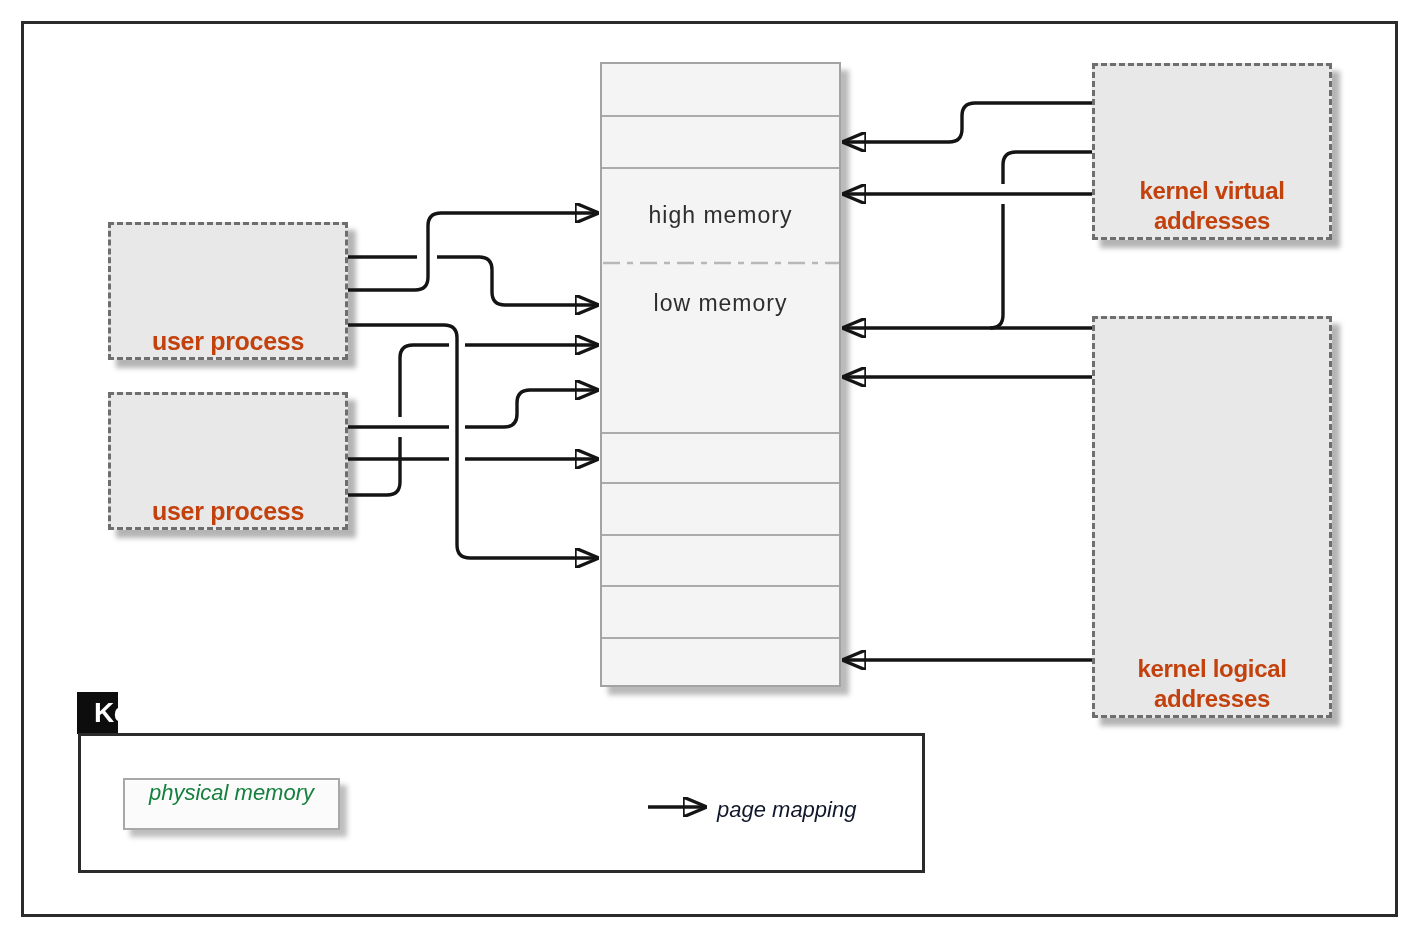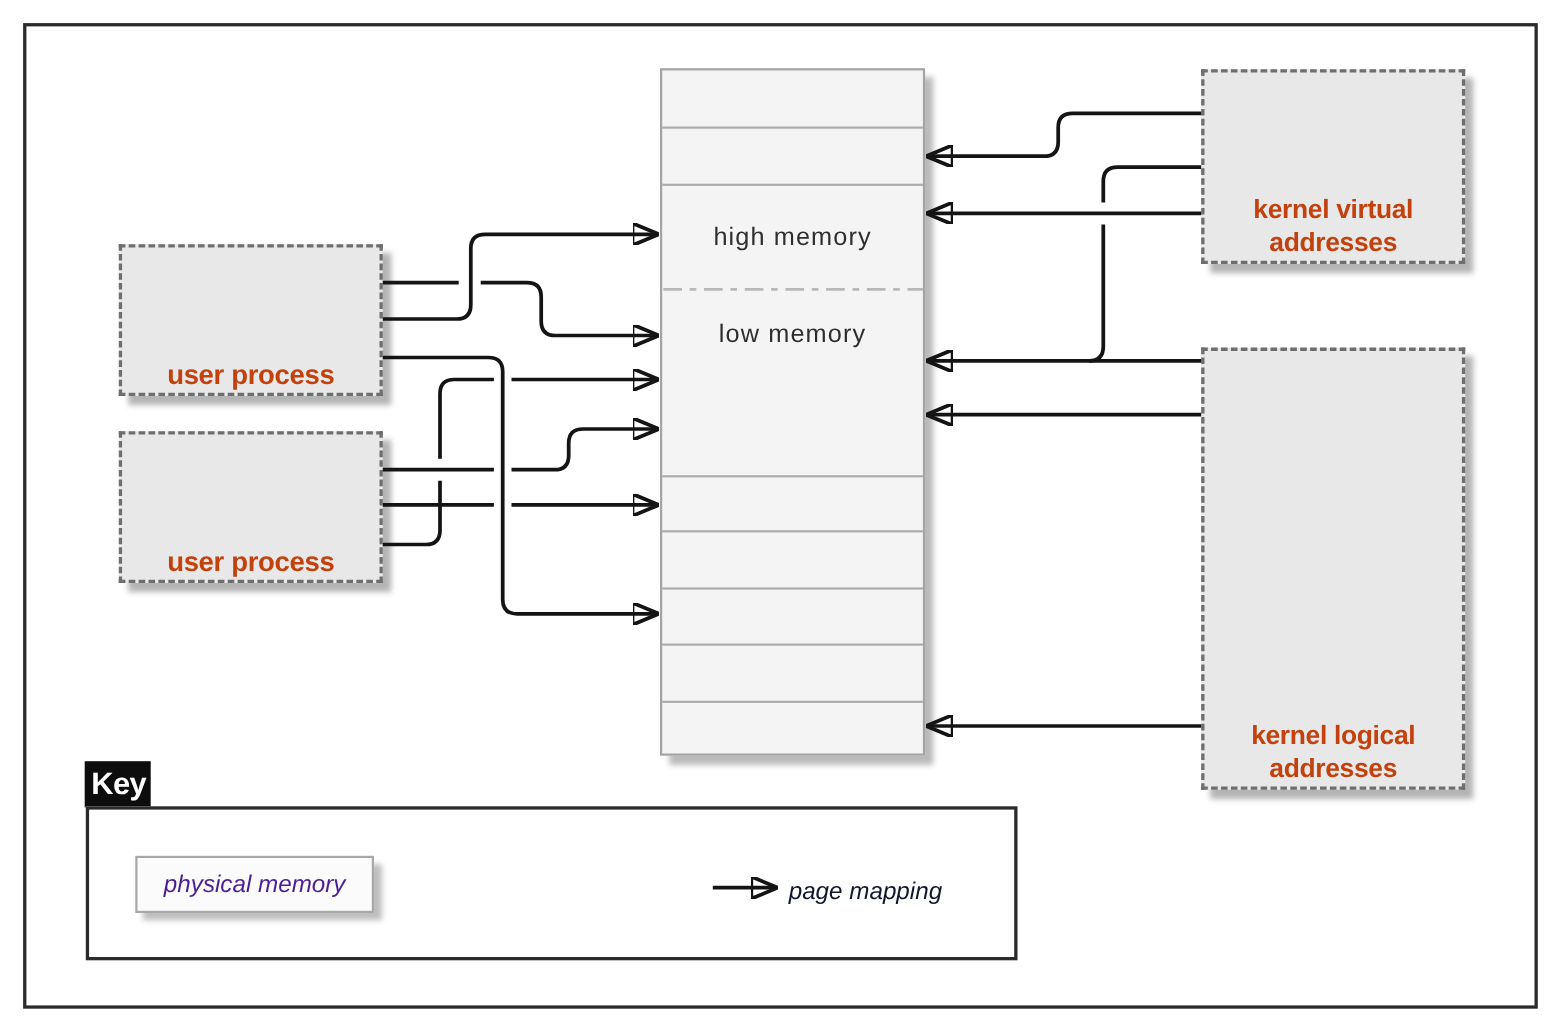--- a/index.html
+++ b/index.html
@@ -34,32 +34,32 @@
     box-shadow:8px 8px 5px rgba(40,40,40,0.32);
   }
   .mem-divider{position:absolute;left:0;width:100%;height:2px;background:#ababab;}
   .mem-label{
     position:absolute;left:0;width:100%;display:flex;align-items:center;justify-content:center;
     font-size:23px;font-weight:400;color:#2e2e2e;letter-spacing:1px;
   }
   #high-label-cell{top:103px;height:96px;}
   #low-label-cell{top:218px;height:42px;}
   #key-tab{
-    position:absolute;left:77px;top:692px;width:60px;height:42px;box-sizing:border-box;
+    position:absolute;left:77px;top:692px;width:41px;height:42px;box-sizing:border-box;
     background:#0d0d0d;color:#ffffff;font-size:28px;font-weight:bold;
-    display:flex;align-items:center;padding-left:6px;letter-spacing:-0.5px;
+    display:flex;align-items:center;padding-left:17px;letter-spacing:-0.5px;
   }
   #key-box{
     position:absolute;left:78px;top:733px;width:847px;height:140px;box-sizing:border-box;
     border:3px solid #2b2b2b;background:#ffffff;
   }
   .key-sample{
     position:absolute;box-sizing:border-box;
-    display:flex;align-items:center;justify-content:center;
-    font-size:22px;font-style:italic;color:#4c1d95;
+    display:flex;justify-content:center;
+    font-size:22px;font-style:italic;color:#15803d;
   }
   #key-physical{
     left:42px;top:42px;width:217px;height:52px;
     background:#fbfbfb;border:2px solid #a8a8a8;
     box-shadow:7px 7px 5px rgba(40,40,40,0.3);
   }
   #key-address{
     left:314px;top:40px;width:203px;height:55px;
     background:#e8e8e8;border:3px dashed #6e6e6e;
     box-shadow:7px 7px 5px rgba(40,40,40,0.3);

